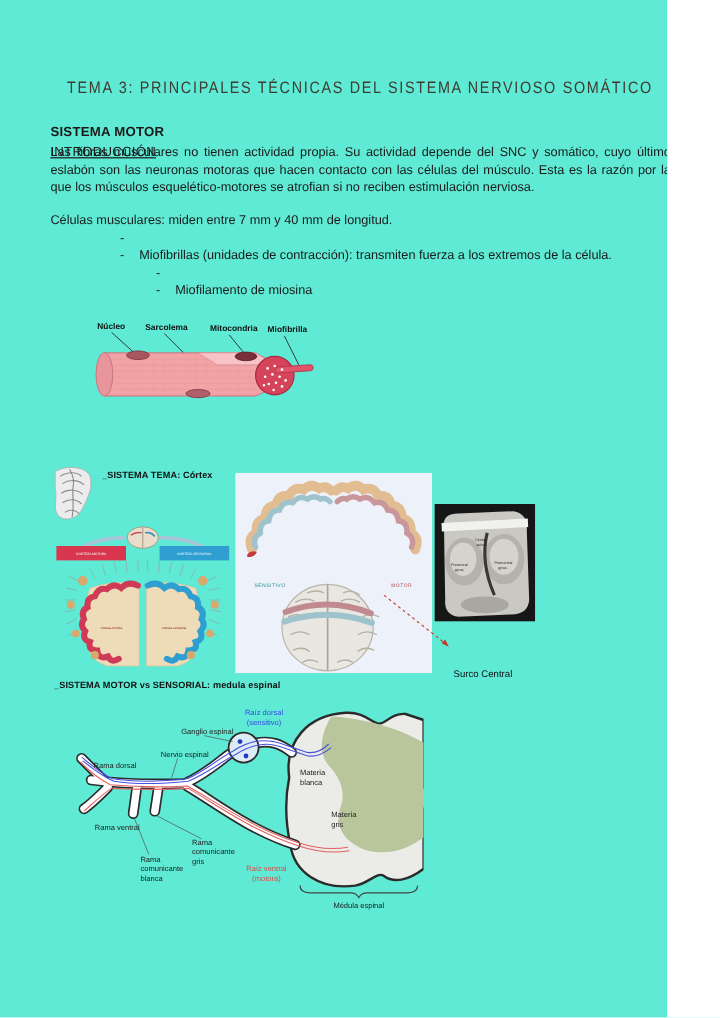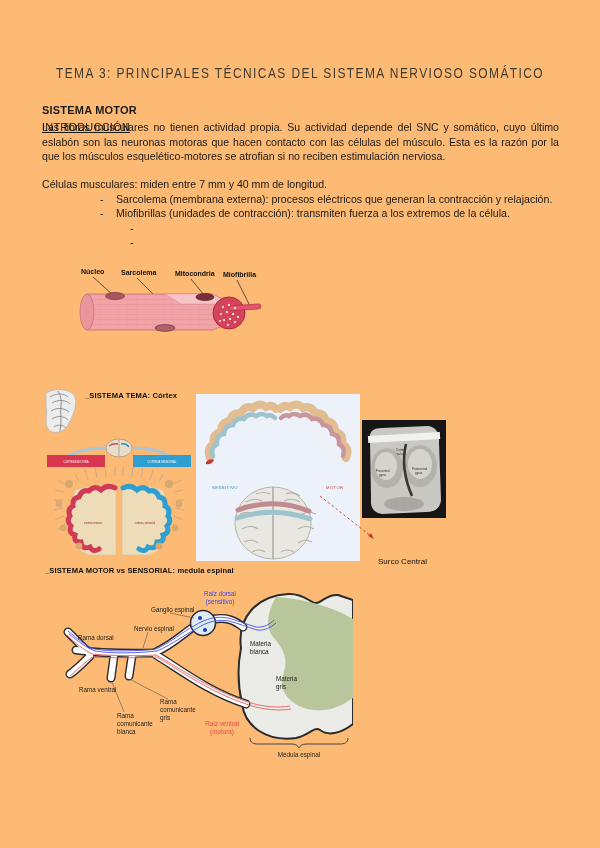--- a/index.html
+++ b/index.html
@@ -1,17 +1,17 @@
 <!DOCTYPE html>
 <html><head>
 <meta charset="utf-8">
 <style>
   html,body{margin:0;padding:0;background:#ffffff;}
   .page{
-    position:relative;width:600px;height:848px;background:#fdba74;overflow:hidden;
+    position:relative;width:556px;height:848px;background:#5eead4;overflow:hidden;
     font-family:"Liberation Sans","DejaVu Sans",sans-serif;color:#1a1a1a;
   }
   .abs{position:absolute;}
   .doc-title{
     left:0;top:66px;width:600px;text-align:center;
     font-size:12px;letter-spacing:1.4px;color:#3f3b30;font-weight:500;
     transform:scaleY(1.15);
   }
   .h-intro{left:42px;top:91px;font-size:11px;text-decoration:underline;letter-spacing:.2px;margin-top:30px;}
   .h-motor{left:42px;top:104px;font-size:11px;font-weight:bold;letter-spacing:.2px;}
@@ -39,31 +39,31 @@
 
   <div class="abs h-intro">INTRODUCCIÓN</div>
   <div class="abs h-motor">SISTEMA MOTOR</div>
 
   <div class="abs body-text p1">Las fibras musculares no tienen actividad propia. Su actividad depende del SNC y somático, cuyo último eslabón son las neuronas motoras que hacen contacto con las células del músculo. Esta es la razón por la que los músculos esquelético-motores se atrofian si no reciben estimulación nerviosa.</div>
 
   <div class="abs body-text cells">
     <div>Células musculares: miden entre 7 mm y 40 mm de longitud.</div>
     <div class="bullet-row l1">
       <span class="bullet-dash">-</span>
-      <span class="bullet-text">Sarcolema (membrana externa): procesos eléctricos que generan la contracción y relajación.</span>
     </div>
     <div class="bullet-row l1">
       <span class="bullet-dash">-</span>
       <span class="bullet-text">Miofibrillas (unidades de contracción): transmiten fuerza a los extremos de la célula.</span>
     </div>
     <div class="bullet-row l2">
       <span class="bullet-dash">-</span>
     </div>
     <div class="bullet-row l2">
       <span class="bullet-dash">-</span>
+      <span class="bullet-text">Miofilamento de miosina</span>
     </div>
   </div>
 
   <svg class="abs" style="left:73px;top:264px;" width="202" height="80" viewBox="0 0 202 80">
 
     <g stroke="#333" stroke-width="0.8">
       <line x1="20" y1="13" x2="40" y2="31"></line>
       <line x1="64" y1="14" x2="92" y2="42"></line>
       <line x1="118" y1="15" x2="131" y2="31"></line>
       <line x1="164" y1="16" x2="176" y2="40"></line>

